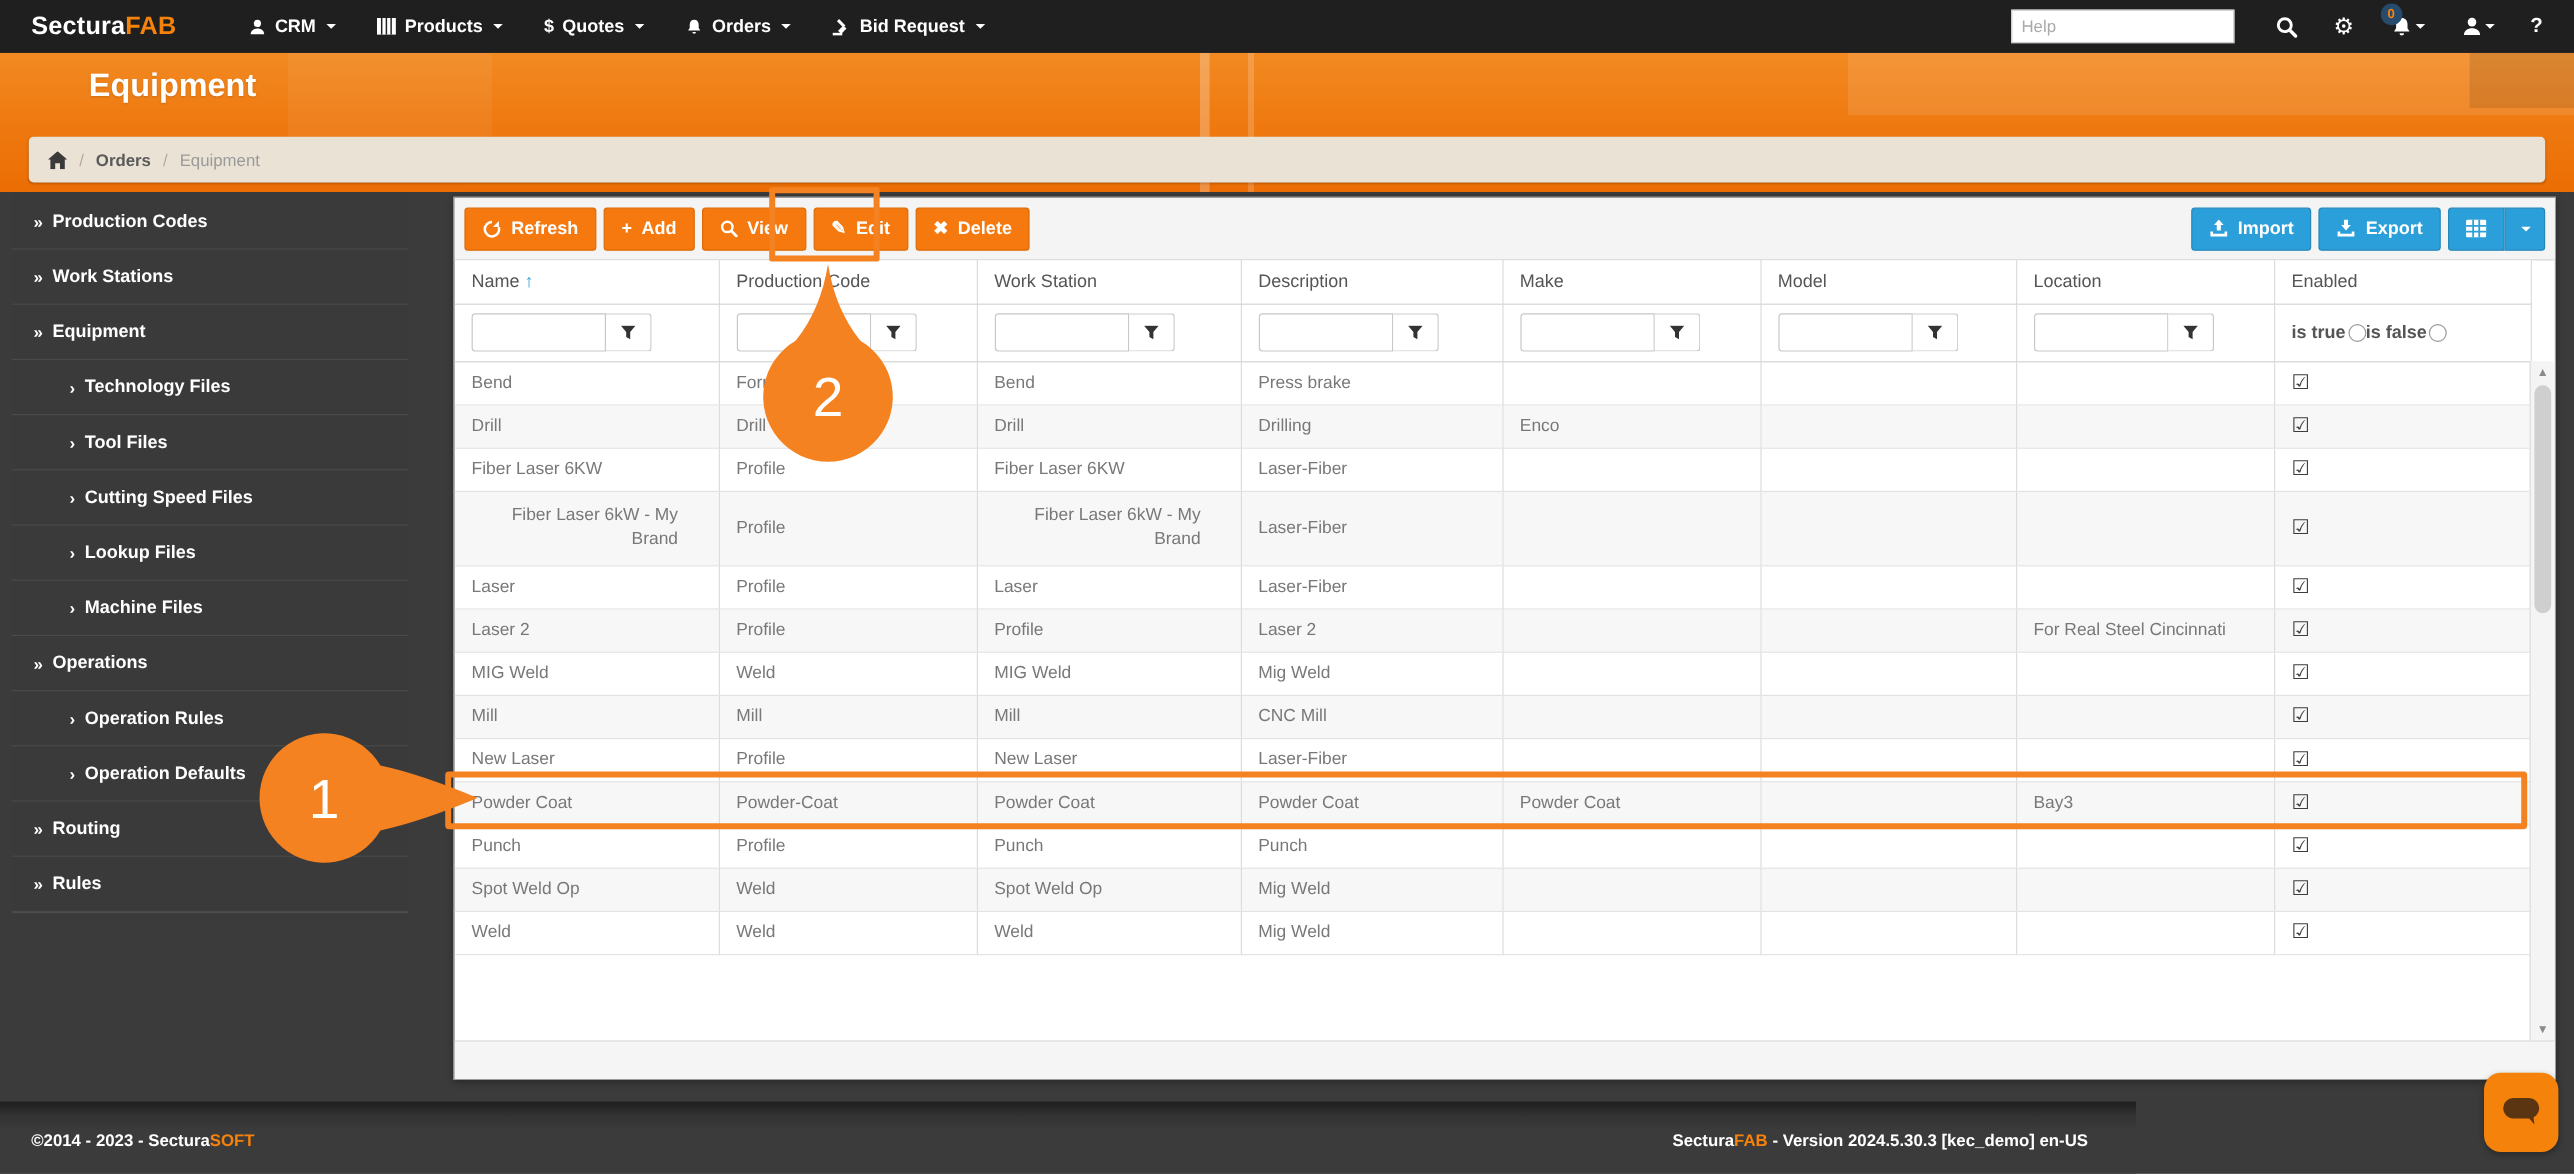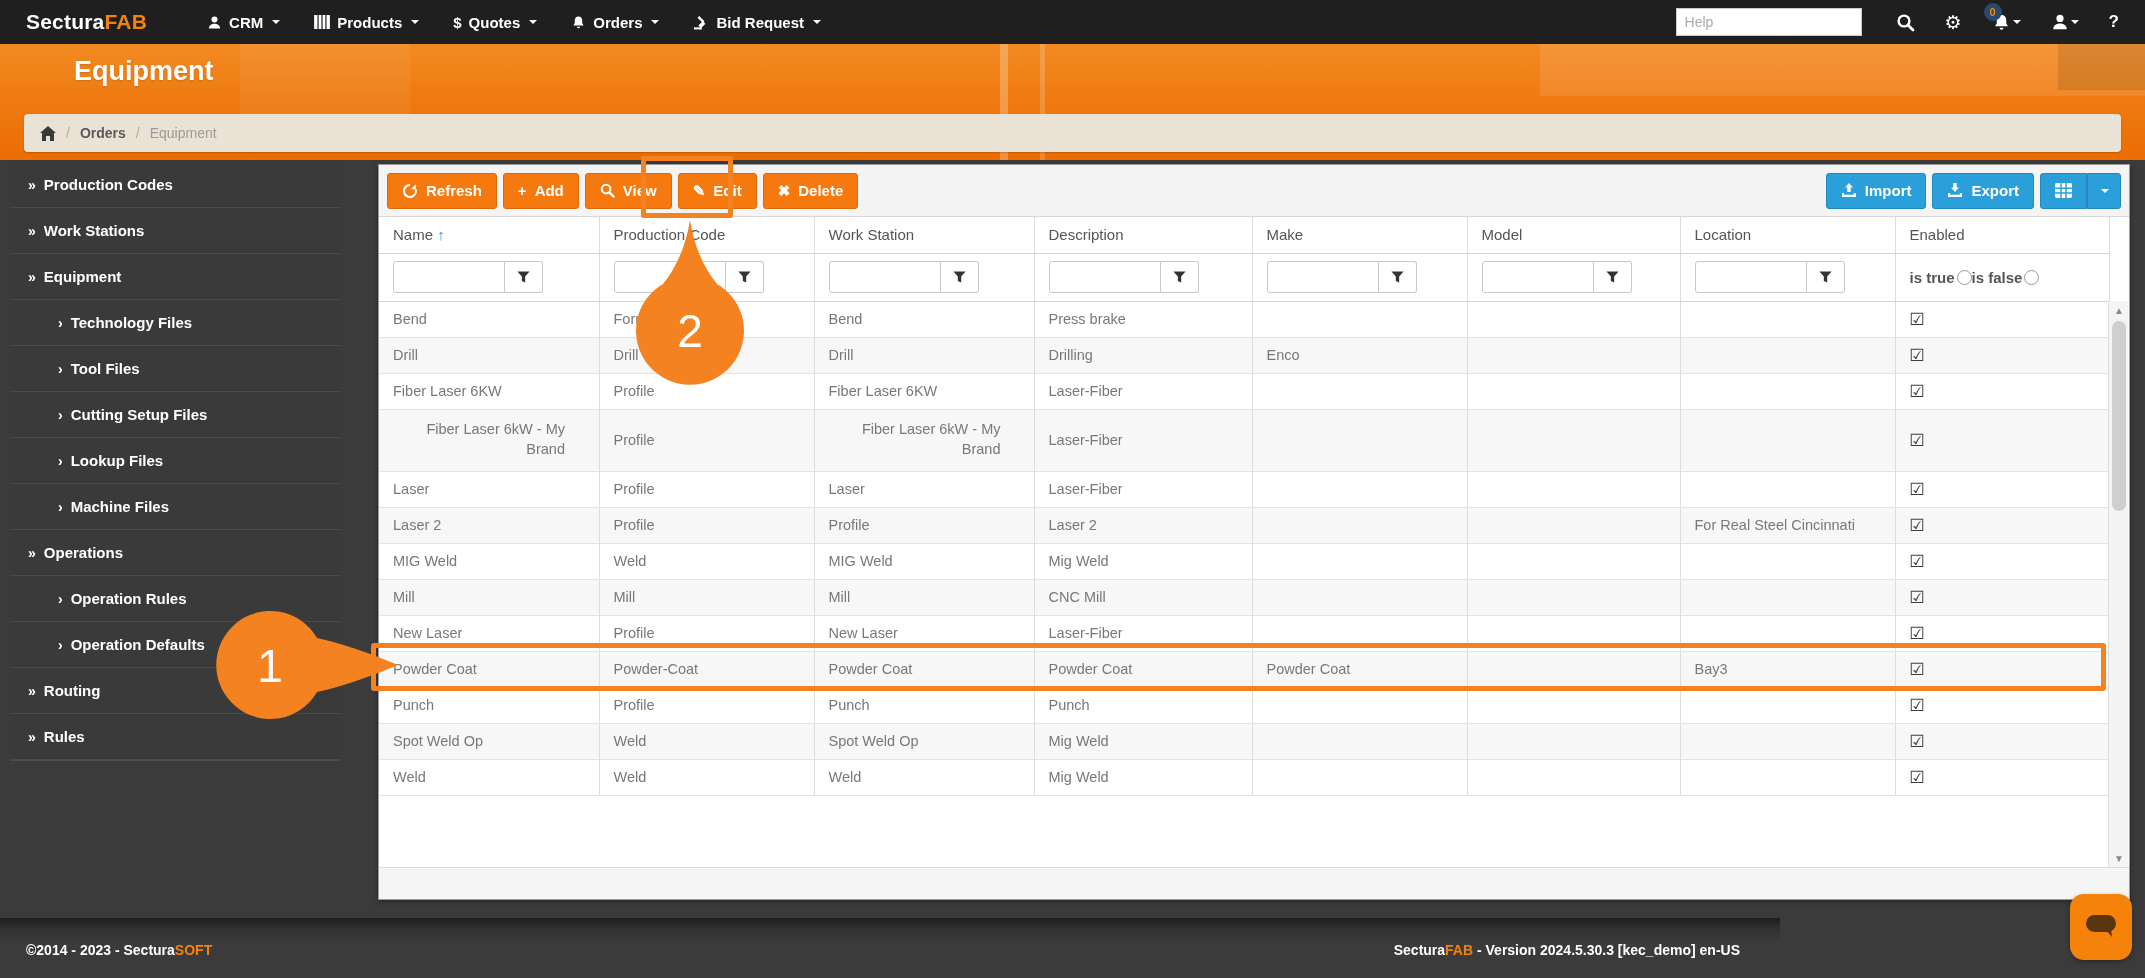--- a/index.html
+++ b/index.html
@@ -222,21 +222,21 @@
         <div class="side-item lvl1">
           <span class="chev">›</span>
           <span>Technology Files</span>
         </div>
         <div class="side-item lvl1">
           <span class="chev">›</span>
           <span>Tool Files</span>
         </div>
         <div class="side-item lvl1">
           <span class="chev">›</span>
-          <span>Cutting Setup Files</span>
+          <span>Cutting Speed Files</span>
         </div>
         <div class="side-item lvl1">
           <span class="chev">›</span>
           <span>Lookup Files</span>
         </div>
         <div class="side-item lvl1">
           <span class="chev">›</span>
           <span>Machine Files</span>
         </div>
         <div class="side-item">

